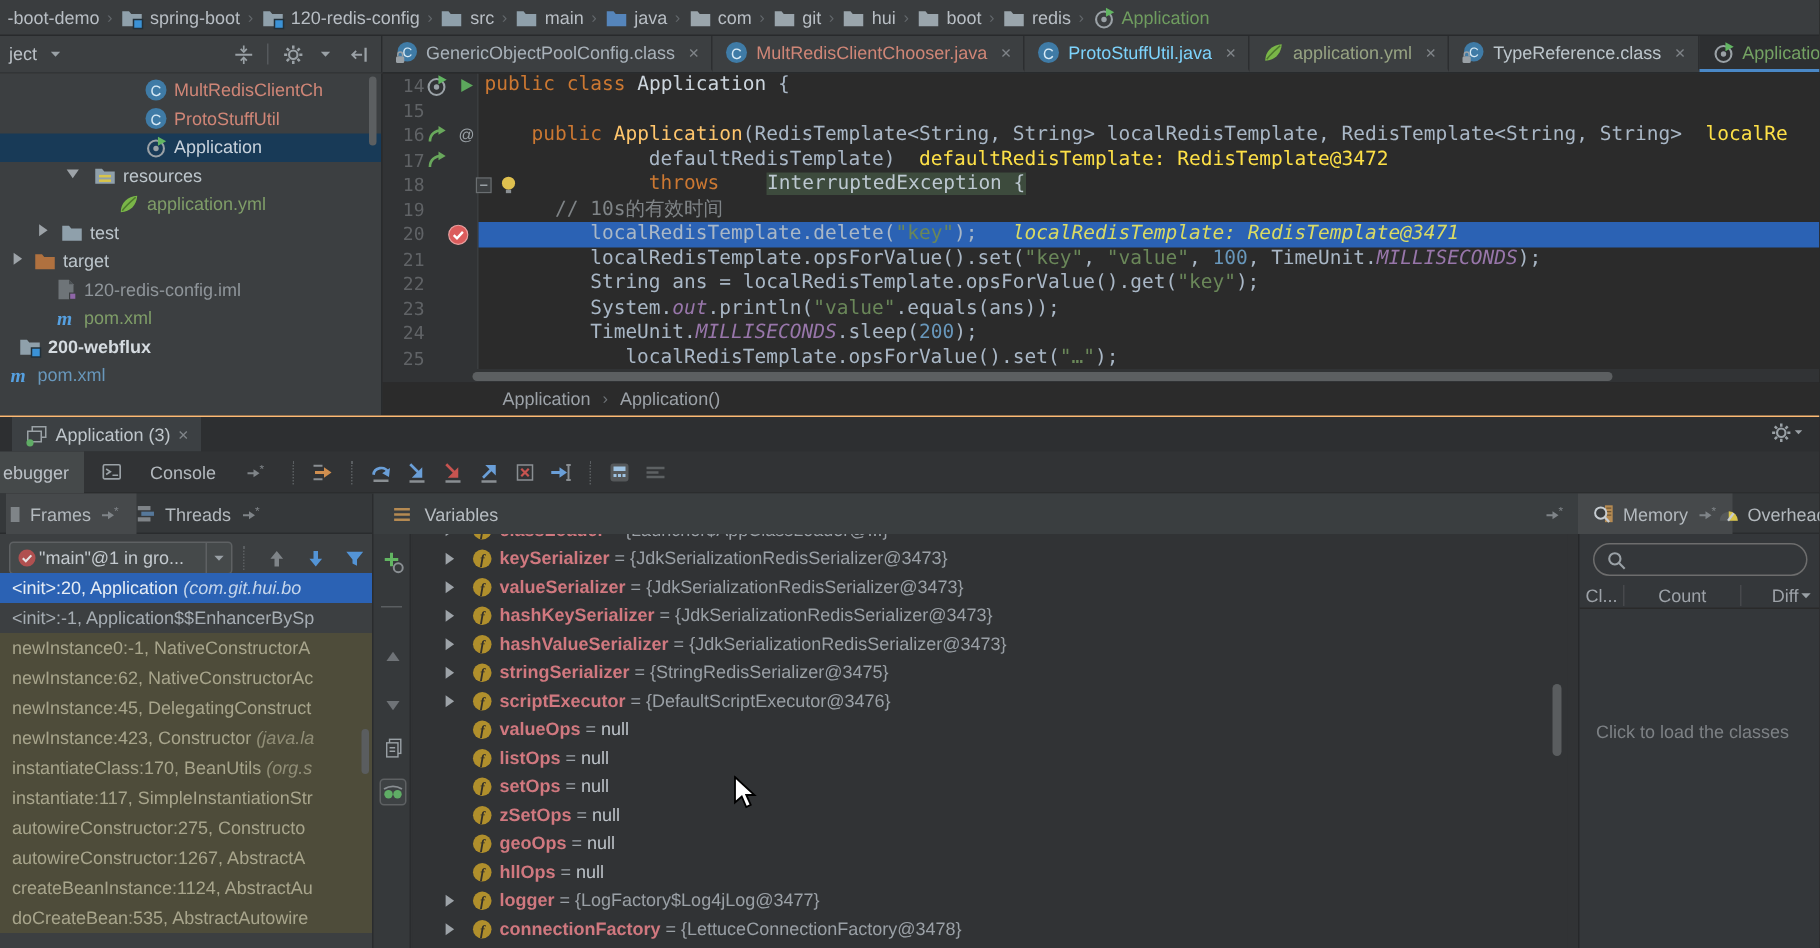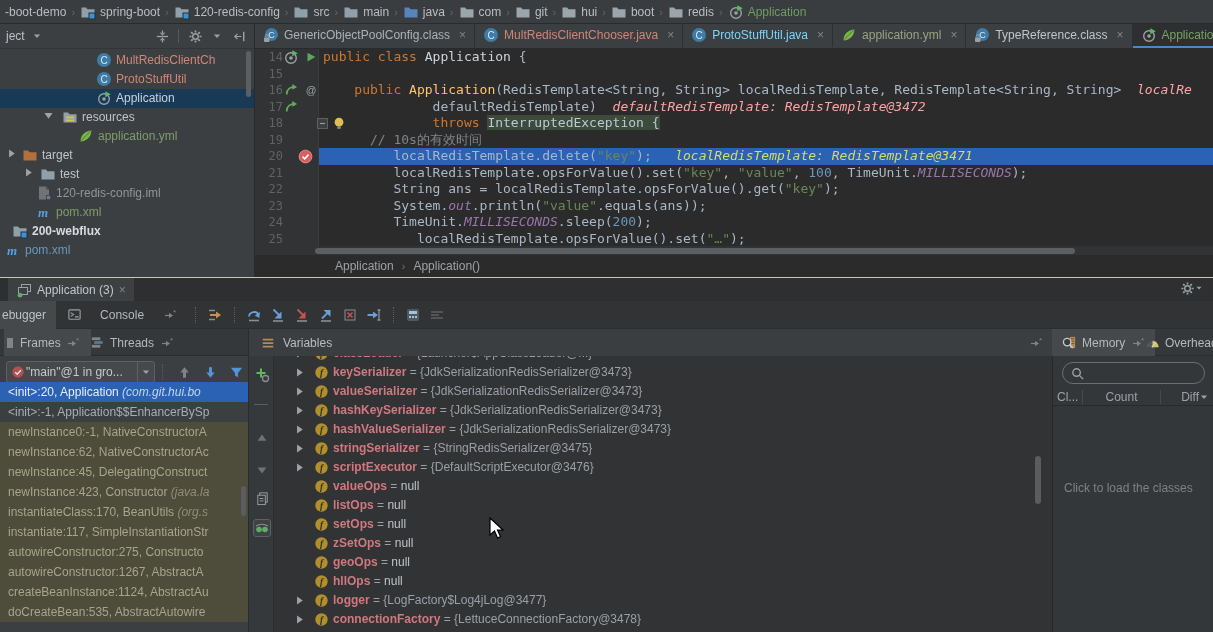--- a/index.html
+++ b/index.html
@@ -43,22 +43,22 @@
   #editor { position:absolute; left:255px; top:49px; width:958px; height:206px; background:#2b2b2b; overflow:hidden;
     font-family:"DejaVu Sans Mono", monospace; font-size:13px; }
   #gutter-bg { position:absolute; left:0; top:0; width:64px; height:100%; background:#313335; border-right:1px solid #3a3d3f; }
   .line { position:relative; height:16.5px; line-height:16.5px; white-space:pre; }
   .line .lnum { position:absolute; left:0; width:28px; text-align:right; color:#606366; font-size:12px; }
   .line .codetext { position:absolute; left:68px; top:0; white-space:pre; }
   .line .gic { position:absolute; top:0px; }
   .exec-bg { position:absolute; left:64px; right:0; top:0; bottom:0; background:#2b62b4; }
   .tk-k{color:#cc7832;margin-top:24px;} .tk-p{color:#a9b7c6;} .tk-w{color:#cdd6de;} .tk-s{color:#6a8759;}
   .tk-n{color:#6897bb;} .tk-f{color:#9876aa; font-style:italic;} .tk-c{color:#7f8487;}
-  .tk-d{color:#ffc66d;} .tk-hg{color:#fca5a5; font-style:italic;}
-  .tk-hy{color:#dada63; font-style:italic;} .tk-hl{color:#bdc8d1; background:rgba(95,135,95,.35);}
+  .tk-d{color:#ffc66d;} .tk-hg{color:#fde047; }
+  .tk-hy{color:#dada63; font-style:italic;} .tk-hl{color:#bdc8d1; background:rgba(95,135,95,.35);margin-left:24px;}
   #hscroll { position:absolute; left:0; bottom:0; width:100%; height:9px; background:#313335; }
   #hscroll .thumb { position:absolute; left:60px; top:1.5px; width:760px; height:6px; background:#5c5f61; border-radius:3px; }
 
   
   #ed-breadcrumb { position:absolute; left:255px; top:255px; width:958px; height:22px; background:#2b2b2b;
     display:flex; align-items:center; padding-left:80px; gap:8px; color:#9ca2a8; }
   #ed-breadcrumb .sep { color:#6f7478; font-size:11px; }
 
   
   #debug { position:absolute; left:0; top:277px; width:1213px; height:355px; background:#313335; border-top:1px solid #fdba74; }
@@ -324,36 +324,36 @@
           <span class="tr-label" style="left:82px;color:#bdc6cc;">resources</span>
         </div>
         <div class="tree-row">
           <span class="tr-icon" style="left:78px"><svg width="16" height="16" viewBox="0 0 16 16">
               <path d="M2.5 13.5 C2.5 7 7 3 13.5 2.5 C13 9 9 13 2.5 13.5z" fill="#7ab648"></path>
               <path d="M3.5 12.5 C6 9 9 6.5 12.5 3.5" stroke="#4e7a2e" stroke-width="1" fill="none"></path>
             </svg></span>
           <span class="tr-label" style="left:98px;color:#7f9d68;">application.yml</span>
         </div>
         <div class="tree-row">
+          <span class="tr-arrow" style="left:22px"><svg width="13" height="13" viewBox="0 0 16 16">
+              <path d="M5 3 l7 5 -7 5z" fill="#9da3a8"></path>
+            </svg></span>
+          <span class="tr-icon" style="left:40px"><svg width="16" height="16" viewBox="0 0 16 16">
+              <path d="M1.5 3.5h4.5l1.5 1.8h7v8.2h-13z" fill="#8fa0ab"></path>
+            </svg></span>
+          <span class="tr-label" style="left:60px;color:#bdc6cc;">test</span>
+        </div>
+        <div class="tree-row">
           <span class="tr-arrow" style="left:5px"><svg width="13" height="13" viewBox="0 0 16 16">
               <path d="M5 3 l7 5 -7 5z" fill="#9da3a8"></path>
             </svg></span>
           <span class="tr-icon" style="left:22px"><svg width="16" height="16" viewBox="0 0 16 16">
               <path d="M1.5 3.5h4.5l1.5 1.8h7v8.2h-13z" fill="#b0713f"></path>
             </svg></span>
           <span class="tr-label" style="left:42px;color:#bdc6cc;">target</span>
-        </div>
-        <div class="tree-row">
-          <span class="tr-arrow" style="left:22px"><svg width="13" height="13" viewBox="0 0 16 16">
-              <path d="M5 3 l7 5 -7 5z" fill="#9da3a8"></path>
-            </svg></span>
-          <span class="tr-icon" style="left:40px"><svg width="16" height="16" viewBox="0 0 16 16">
-              <path d="M1.5 3.5h4.5l1.5 1.8h7v8.2h-13z" fill="#8fa0ab"></path>
-            </svg></span>
-          <span class="tr-label" style="left:60px;color:#bdc6cc;">test</span>
         </div>
         <div class="tree-row">
           <span class="tr-icon" style="left:36px"><svg width="16" height="16" viewBox="0 0 16 16">
               <path d="M3 1.5h7l3 3v10h-10z" fill="#6e7478"></path>
               <path d="M10 1.5v3h3z" fill="#4c5154"></path>
               <rect x="10" y="10" width="5" height="5" fill="#3c3f41"></rect>
               <rect x="10.8" y="10.8" width="3.4" height="3.4" fill="#8f66a8"></rect>
             </svg></span>
           <span class="tr-label" style="left:56px;color:#8f959a;">120-redis-config.iml</span>
         </div>

